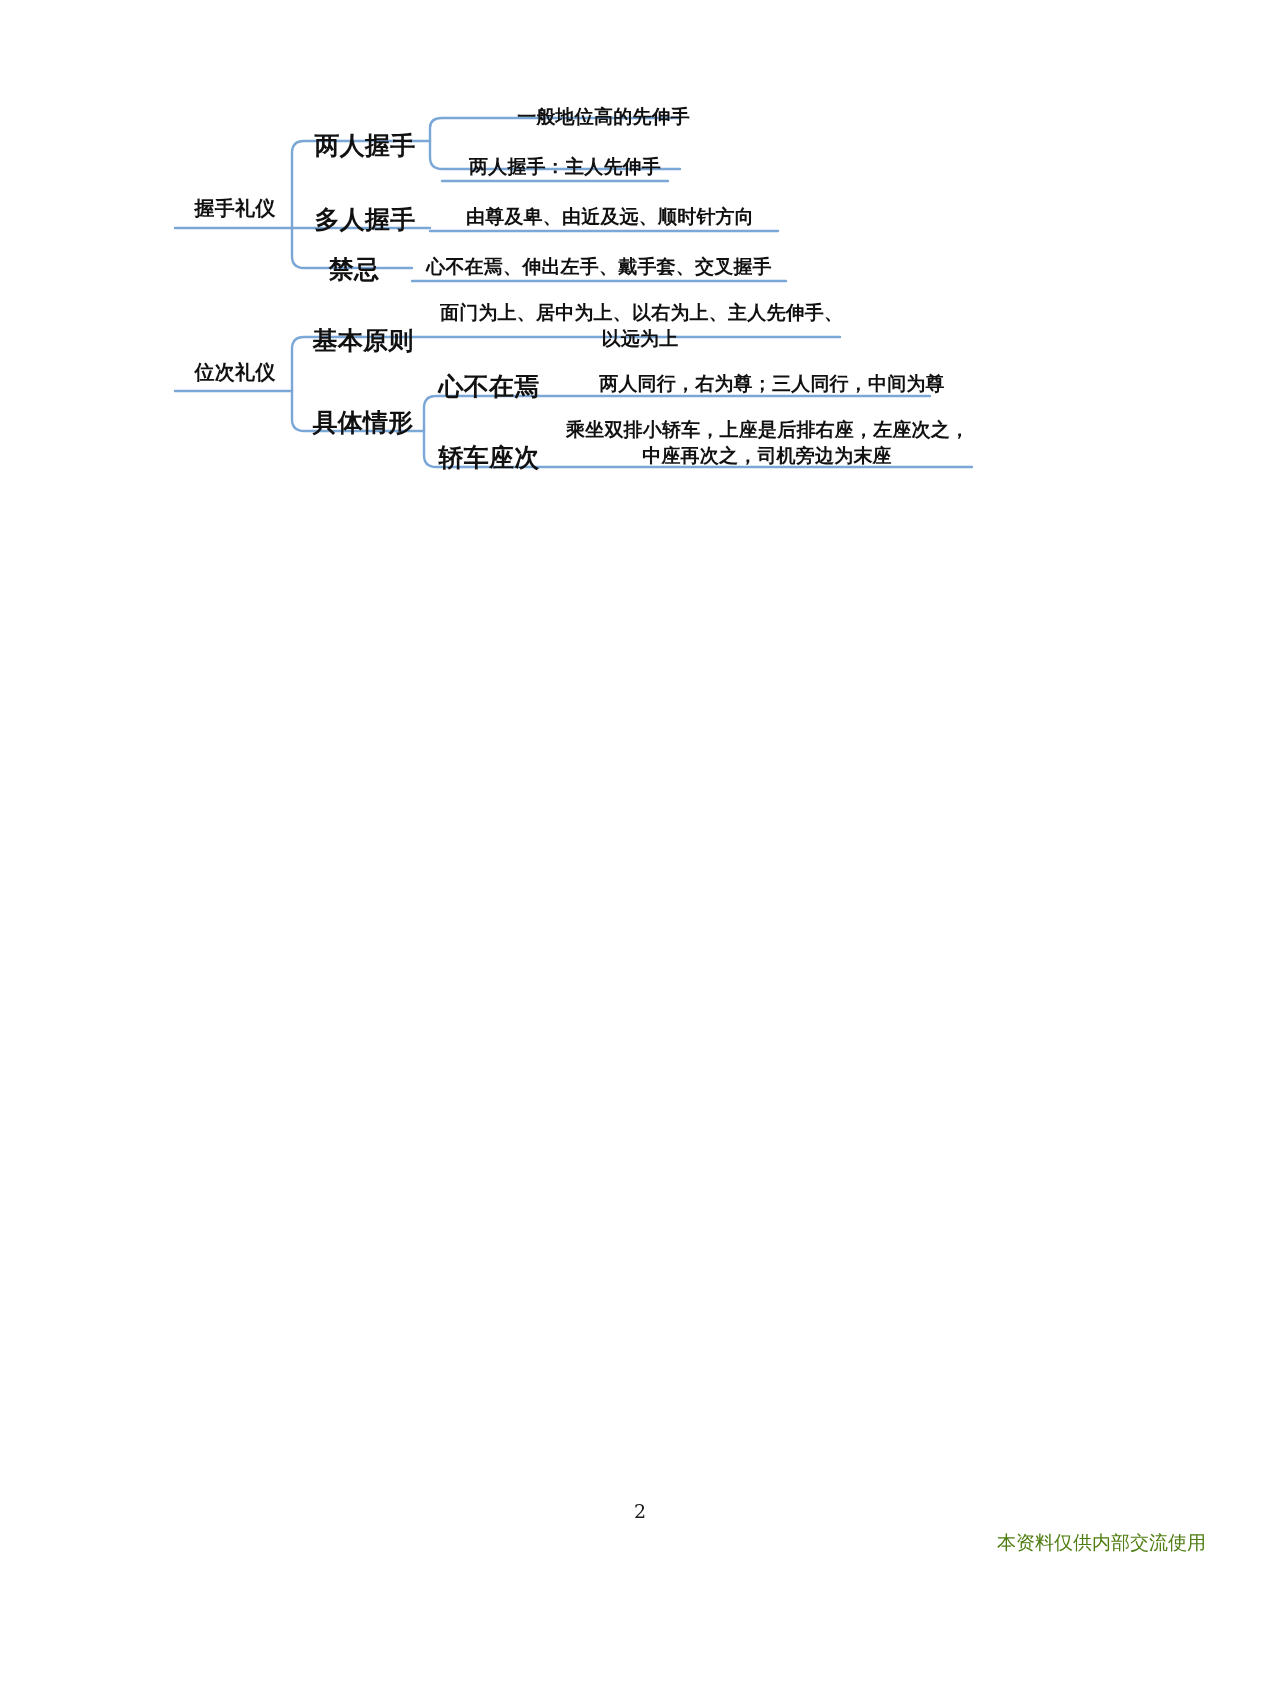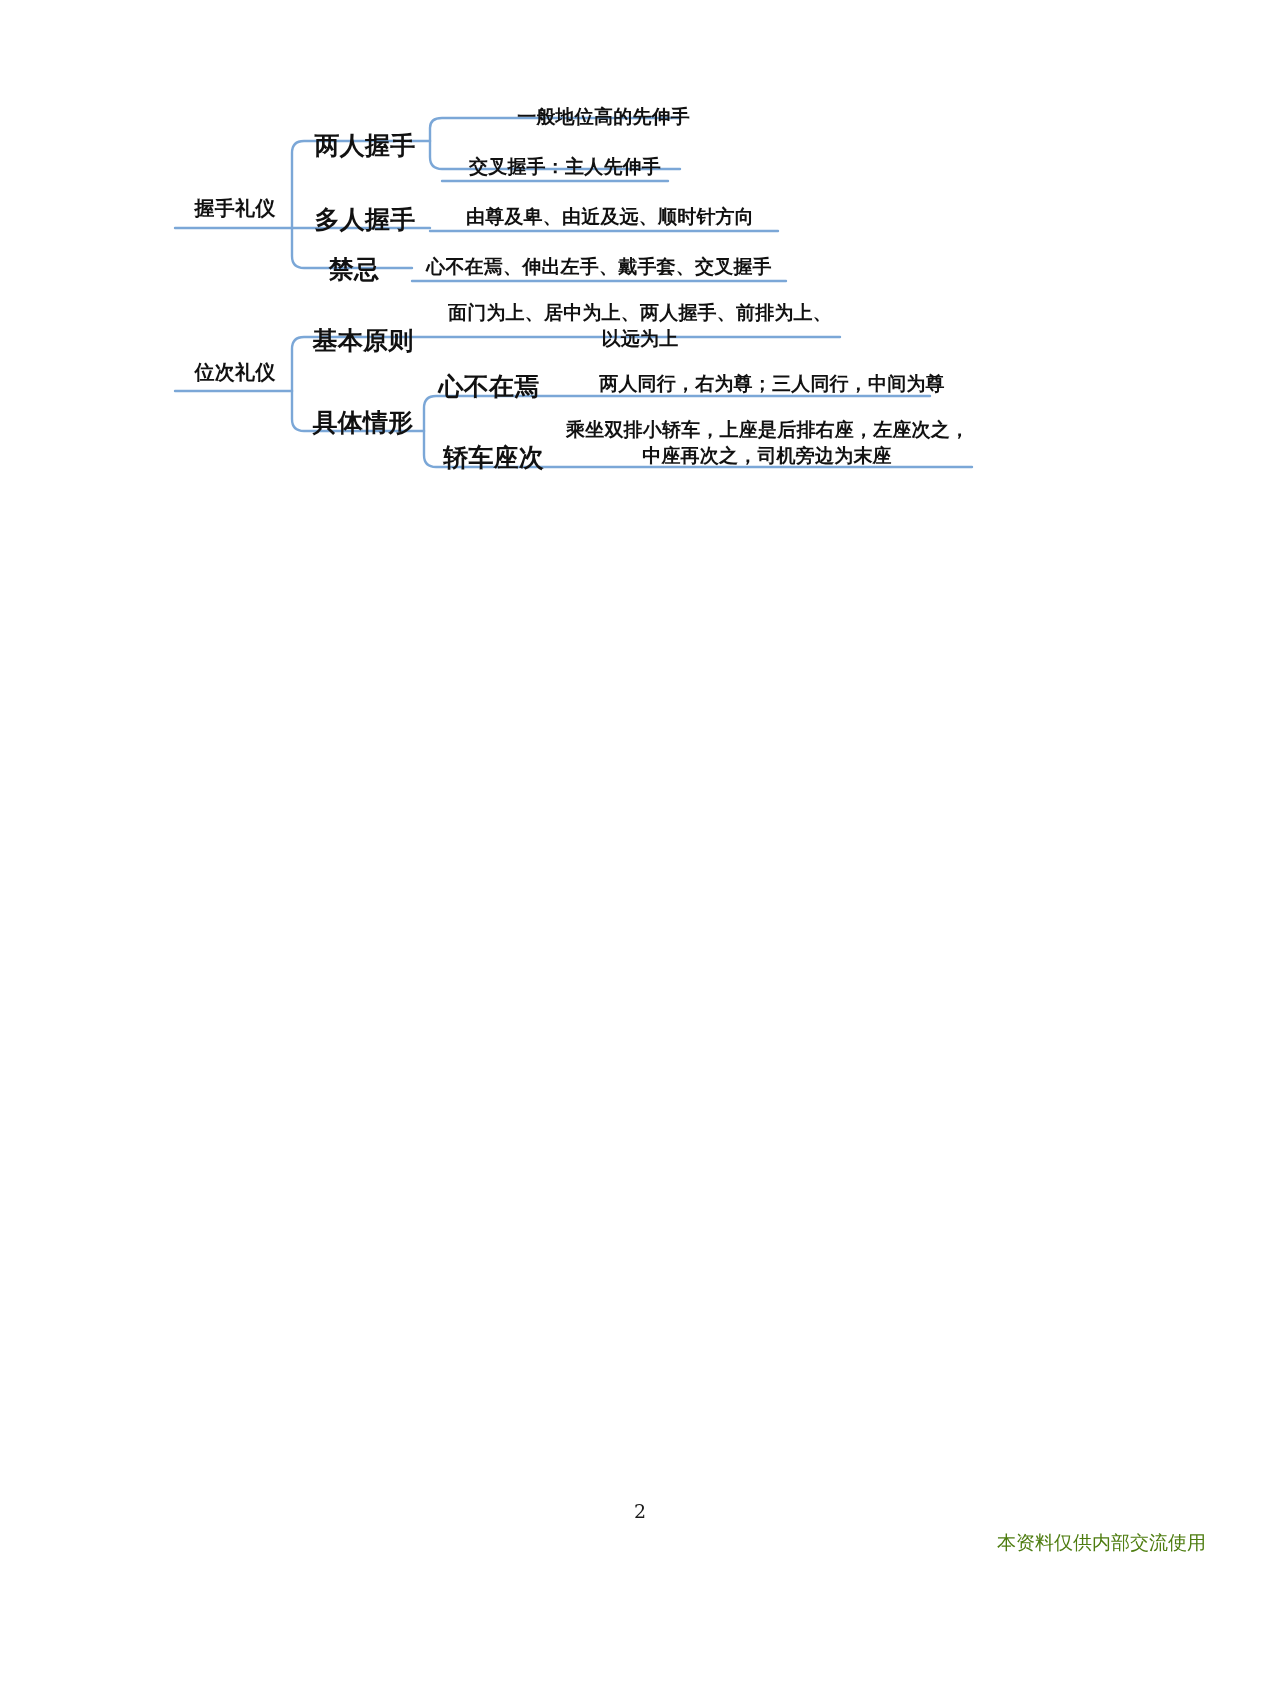--- a/index.html
+++ b/index.html
@@ -109,45 +109,45 @@
 
       </g>
     </svg>
 
     <div class="node lvl1 center-al" style="left:178px; top:196px; width:114px;">握手礼仪</div>
 
     <div class="node lvl2 center-al" style="left:310px; top:130px; width:110px;">两人握手</div>
 
     <div class="node lvl3 center-al" style="left:440px; top:104px; width:250px;text-align:right;">一般地位高的先伸手</div>
 
-    <div class="node lvl3 center-al" style="left:440px; top:154px; width:250px;">交叉握手：主人先伸手</div>
+    <div class="node lvl3 center-al" style="left:440px; top:154px; width:250px;">两人握手：主人先伸手</div>
 
     <div class="node lvl2 center-al" style="left:310px; top:204px; width:110px;">多人握手</div>
 
     <div class="node lvl3 center-al" style="left:440px; top:204px; width:340px;">由尊及卑、由近及远、顺时针方向</div>
 
     <div class="node lvl2 center-al" style="left:306px; top:254px; width:96px;">禁忌</div>
 
     <div class="node lvl3 center-al" style="left:410px; top:254px; width:378px;">心不在焉、伸出左手、戴手套、交叉握手</div>
 
     <div class="node lvl1 center-al" style="left:178px; top:360px; width:114px;">位次礼仪</div>
 
     <div class="node lvl2 center-al" style="left:310px; top:325px; width:106px;">基本原则</div>
 
-    <div class="node lvl3 center-al" style="left:440px; top:300px; width:400px;">面门为上、居中为上、两人握手、前排为上、</div>
+    <div class="node lvl3 center-al" style="left:440px; top:300px; width:400px;">面门为上、居中为上、以右为上、主人先伸手、</div>
 
     <div class="node lvl3 center-al" style="left:440px; top:326px; width:400px;">以远为上</div>
 
     <div class="node lvl2 center-al" style="left:310px; top:407px; width:106px;">具体情形</div>
 
     <div class="node lvl2 center-al" style="left:434px; top:371px; width:110px;">心不在焉</div>
 
     <div class="node lvl3 center-al" style="left:584px; top:371px; width:360px;margin-left:8px;">两人同行，右为尊；三人同行，中间为尊</div>
 
-    <div class="node lvl2 center-al" style="left:434px; top:442px; width:110px;text-align:right;">轿车座次</div>
+    <div class="node lvl2 center-al" style="left:434px; top:442px; width:110px;">轿车座次</div>
 
     <div class="node lvl3 center-al" style="left:566px; top:443px; width:402px;">中座再次之，司机旁边为末座</div>
 
     <div class="node lvl3 center-al" style="left:566px; top:417px; width:402px;">乘坐双排小轿车，上座是后排右座，左座次之，</div>
 
   </div>
 
   <div id="page-number">2</div>
 
   <div id="footer-note">本资料仅供内部交流使用</div>

